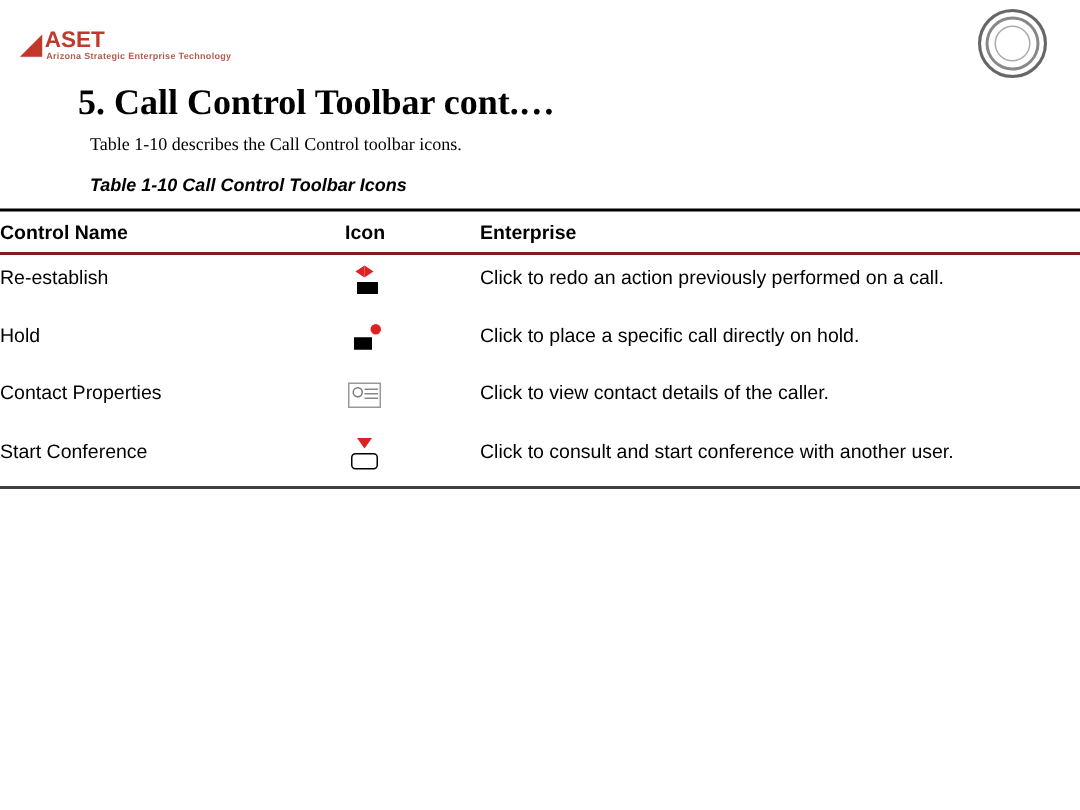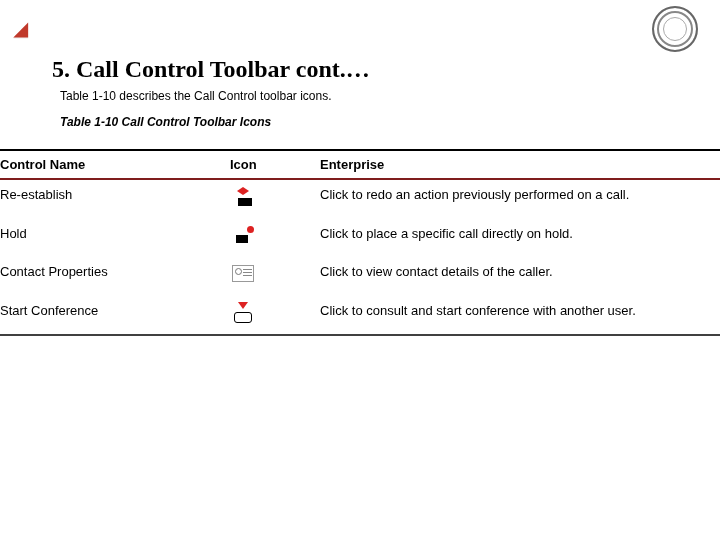--- a/index.html
+++ b/index.html
@@ -4,22 +4,22 @@
 <style>
   html,body{margin:0;padding:0;width:720px;height:540px;background:#fff;font-family:Verdana,Geneva,sans-serif;color:#000;overflow:hidden}
   .header{display:flex;align-items:center;justify-content:space-between;padding:6px 22px 2px 14px}
   .logo{display:flex;align-items:center;font-weight:bold}
   .logo-mark{font-size:18px;color:#c0392b;margin-right:2px;text-shadow:0 1px 0 #eee}
   .logo-text{font-size:15px;letter-spacing:0;color:#c0392b}
   .logo-sub{font-size:6px;color:#b35c4d;display:block;margin-top:-1px;margin-left:1px;letter-spacing:.2px}
   .seal{width:42px;height:42px;border:2px solid #666;border-radius:50%;position:relative;background:radial-gradient(#fff 0 55%,#ddd 56% 100%);box-shadow:inset 0 0 0 3px #fff,inset 0 0 0 5px #888}
   .seal::after{content:"";position:absolute;inset:9px;border:1px solid #aaa;border-radius:50%}
   h1{font-family:Georgia,'Times New Roman',serif;font-weight:bold;font-size:24px;margin:2px 0 6px 52px}
-  .intro{font-family:Liberation Sans, sans-serif;font-size:12px;margin:4px 16px 12px 60px}
-  .caption{font-family:Verdana,sans-serif;font-weight:bold;font-style:italic;font-size:12px;margin:0 0 20px 60px}
+  .intro{font-family:Liberation Serif, serif;font-size:12px;margin:4px 16px 12px 60px}
+  .caption{font-family:Verdana,sans-serif;font-weight:bold;font-style:italic;font-size:12px;margin:0 0 9px 60px}
   table{border-collapse:collapse;width:100%;table-layout:fixed}
   col.c1{width:230px}col.c2{width:90px}col.c3{width:auto}
   th{font-family:Verdana,sans-serif;font-weight:bold;font-size:13px;text-align:left;border-top:2px solid #000;border-bottom:2px solid #7f1d1d;padding:6px 4px 6px 0}
   td{font-family:Verdana,sans-serif;font-size:13px;vertical-align:top;padding:6px 12px 6px 0;line-height:1.35}
   td.ic{text-align:left}
   .icon{display:inline-block;width:26px;height:22px;position:relative}
   .note-italic{font-style:italic}
   tr.last td{border-bottom:2px solid #404040}
   
   .i-reest{background:
@@ -46,20 +46,24 @@
   .i-contact::after{content:"";position:absolute;left:13px;top:6px;width:9px;height:1px;background:#888;box-shadow:0 3px 0 #888,0 6px 0 #888}
   .i-conf::before{content:"";position:absolute;left:8px;top:0;border:5px solid transparent;border-top:7px solid #d22}
   .i-conf::after{content:"";position:absolute;left:4px;top:10px;width:16px;height:9px;border:1px solid #000;border-radius:3px;background:#fff}
 </style>
 </head>
 <body>
 
 <div class="header">
   <div class="logo">
     <span class="logo-mark">◢</span>
+    <span>
+      <span class="logo-text">ASET</span>
+      <span class="logo-sub">Arizona Strategic Enterprise Technology</span>
+    </span>
   </div>
   <div class="seal"></div>
 </div>
 
 <h1>5. Call Control Toolbar cont.…</h1>
 <div class="intro">Table 1-10 describes the Call Control toolbar icons.</div>
 <div class="caption">Table 1-10 Call Control Toolbar Icons</div>
 
 <table>
   <colgroup>

